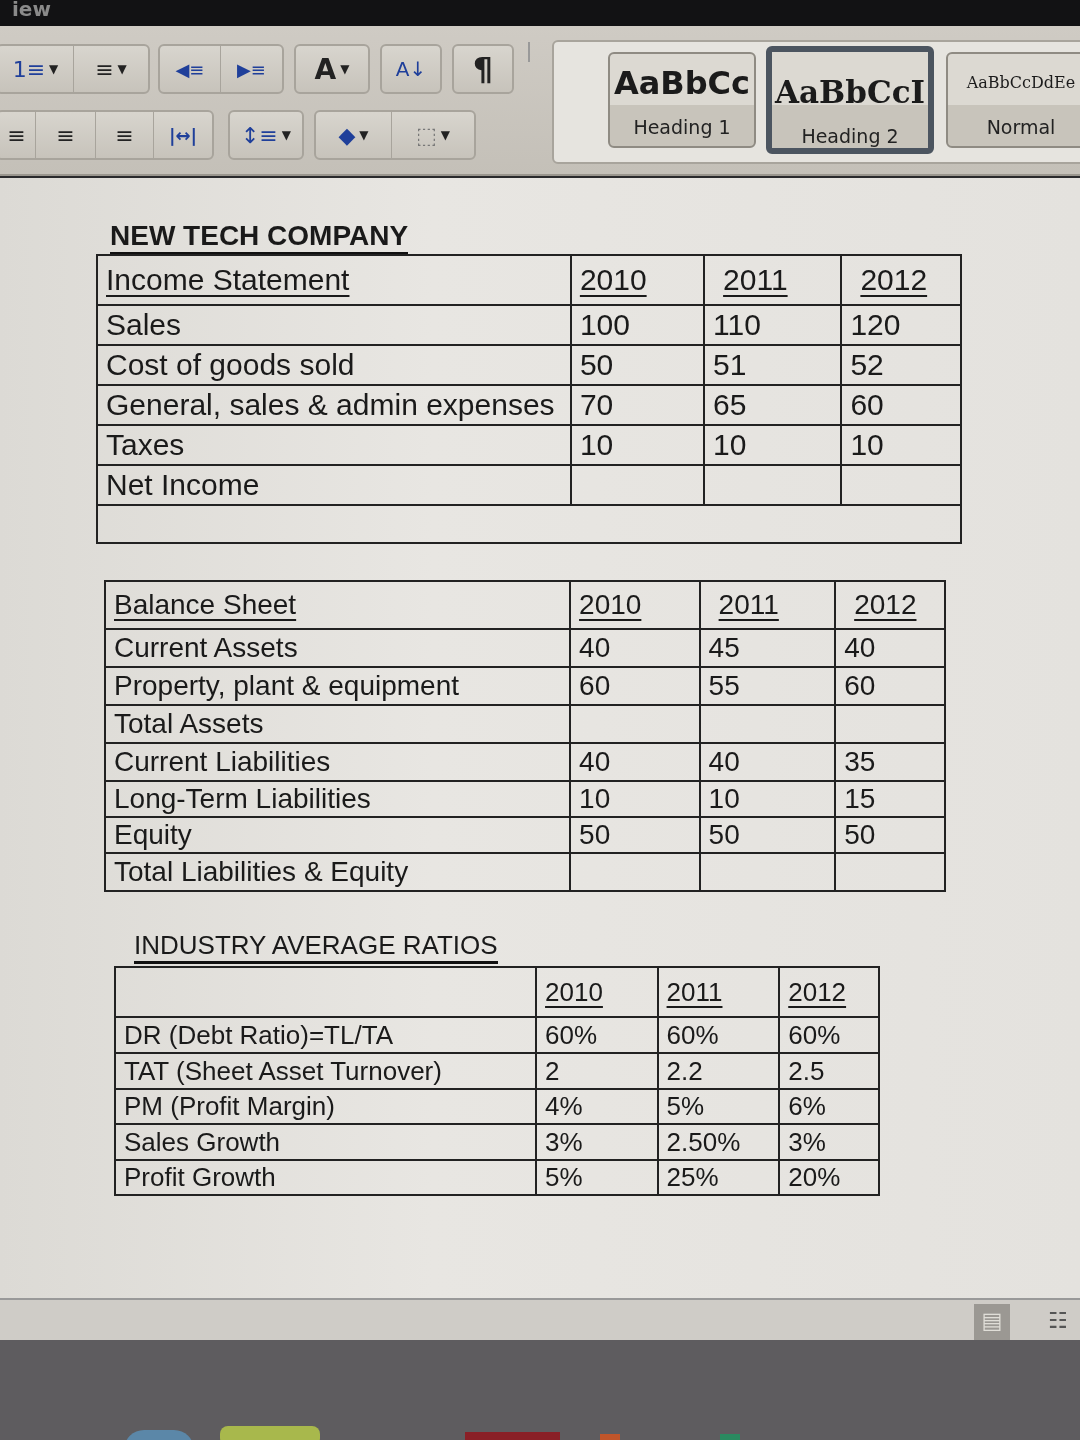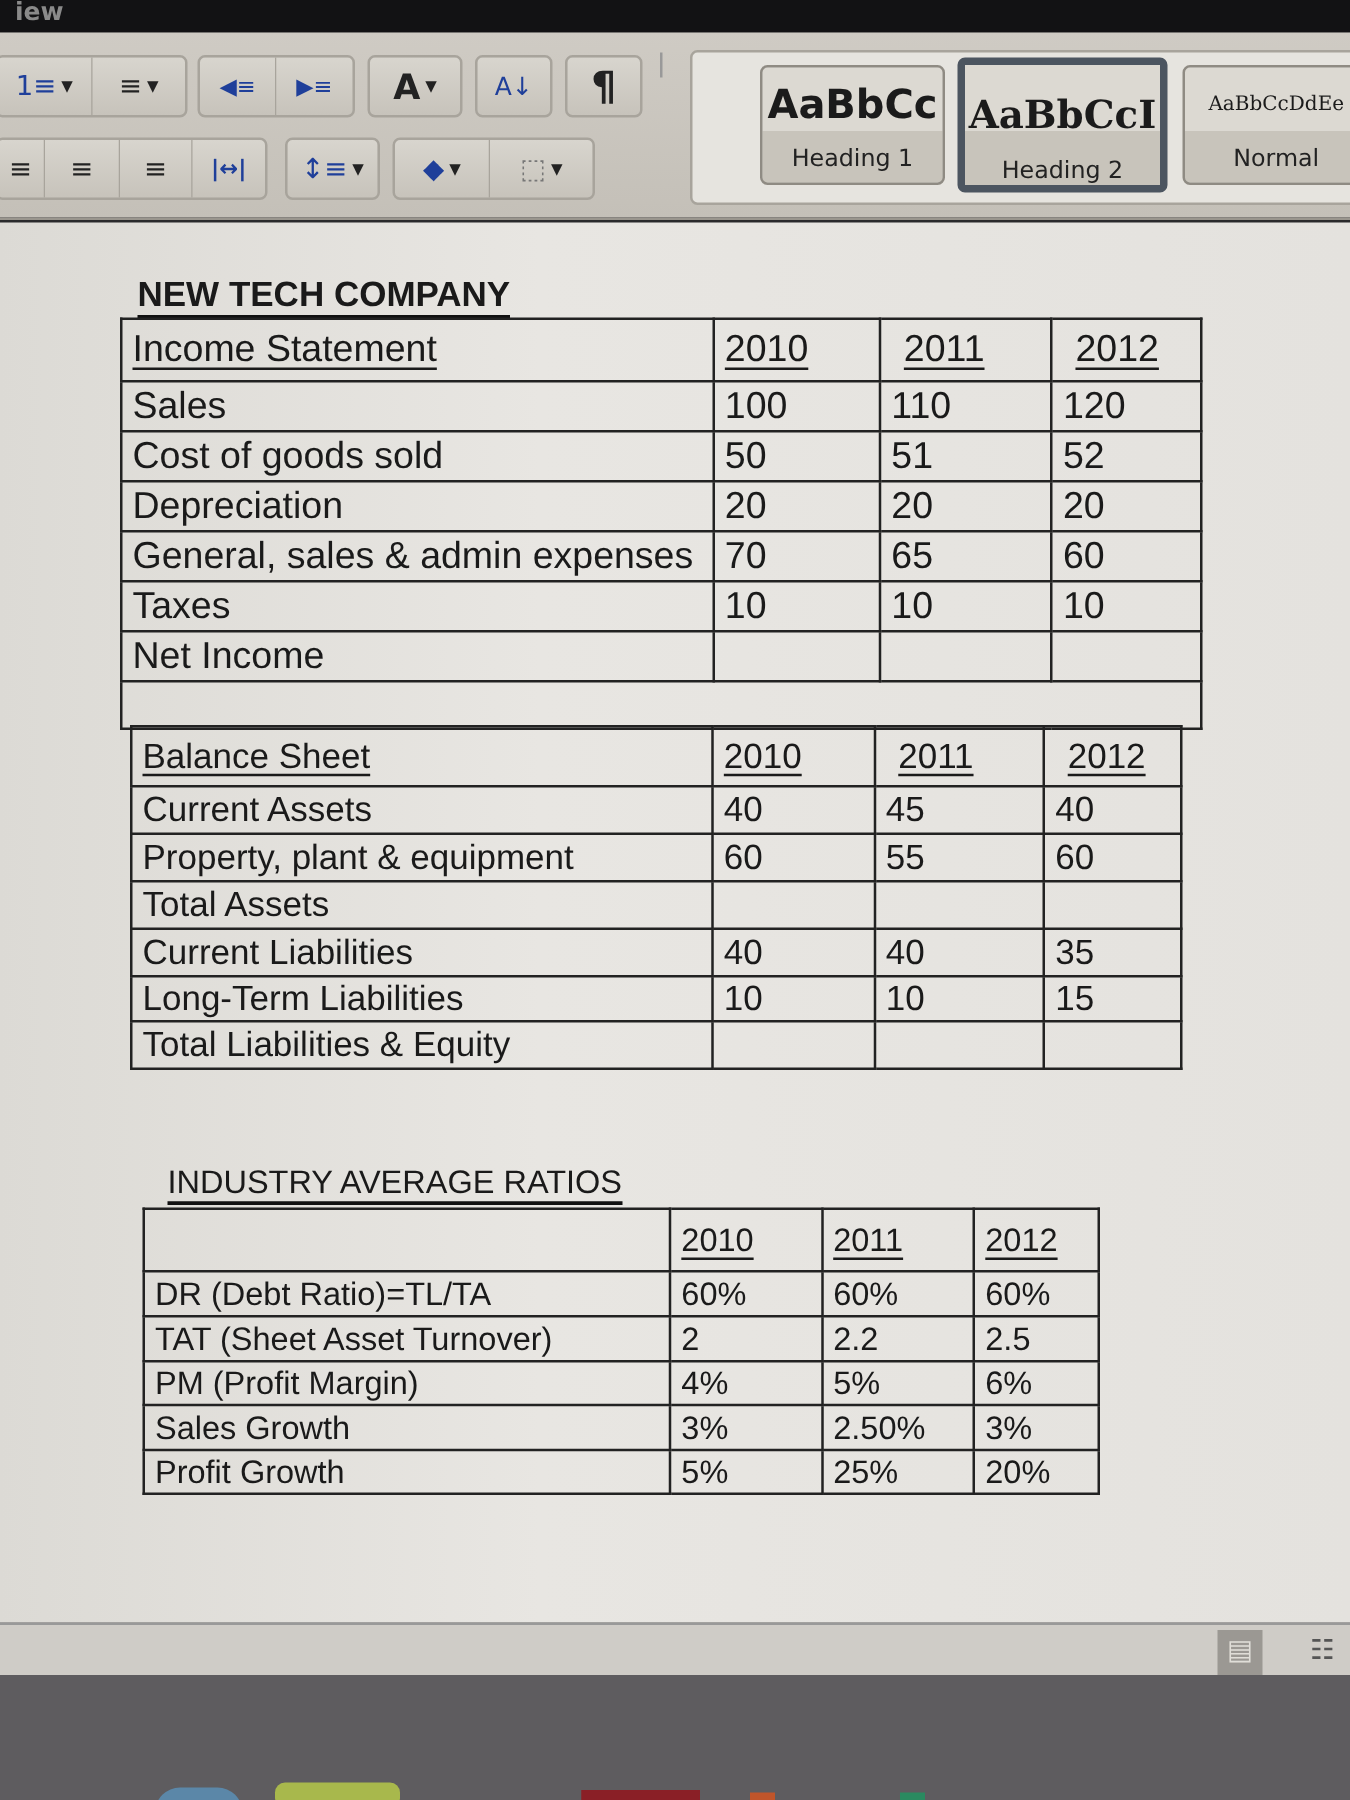--- a/index.html
+++ b/index.html
@@ -175,26 +175,20 @@
       <td>110</td>
       <td>120</td>
     </tr>
     <tr style="height:40px;">
       <td>Cost of goods sold</td>
       <td>50</td>
       <td>51</td>
       <td>52</td>
     </tr>
     <tr style="height:40px;">
-      <td>Depreciation</td>
-      <td>20</td>
-      <td>20</td>
-      <td>20</td>
-    </tr>
-    <tr style="height:40px;">
       <td>General, sales &amp; admin expenses</td>
       <td>70</td>
       <td>65</td>
       <td>60</td>
     </tr>
     <tr style="height:40px;">
       <td>Taxes</td>
       <td>10</td>
       <td>10</td>
       <td>10</td>
@@ -248,20 +242,26 @@
       <td>40</td>
       <td>40</td>
       <td>35</td>
     </tr>
     <tr style="height:36px;">
       <td>Long-Term Liabilities</td>
       <td>10</td>
       <td>10</td>
       <td>15</td>
     </tr>
+    <tr style="height:36px;">
+      <td>Equity</td>
+      <td>50</td>
+      <td>50</td>
+      <td>50</td>
+    </tr>
     <tr style="height:38px;">
       <td>Total Liabilities &amp; Equity</td>
       <td></td>
       <td></td>
       <td></td>
     </tr>
   </tbody>
     </table>
 
   <div class="doc-text" style="position:absolute; left:134px; top:752px; font-size:26px;">

